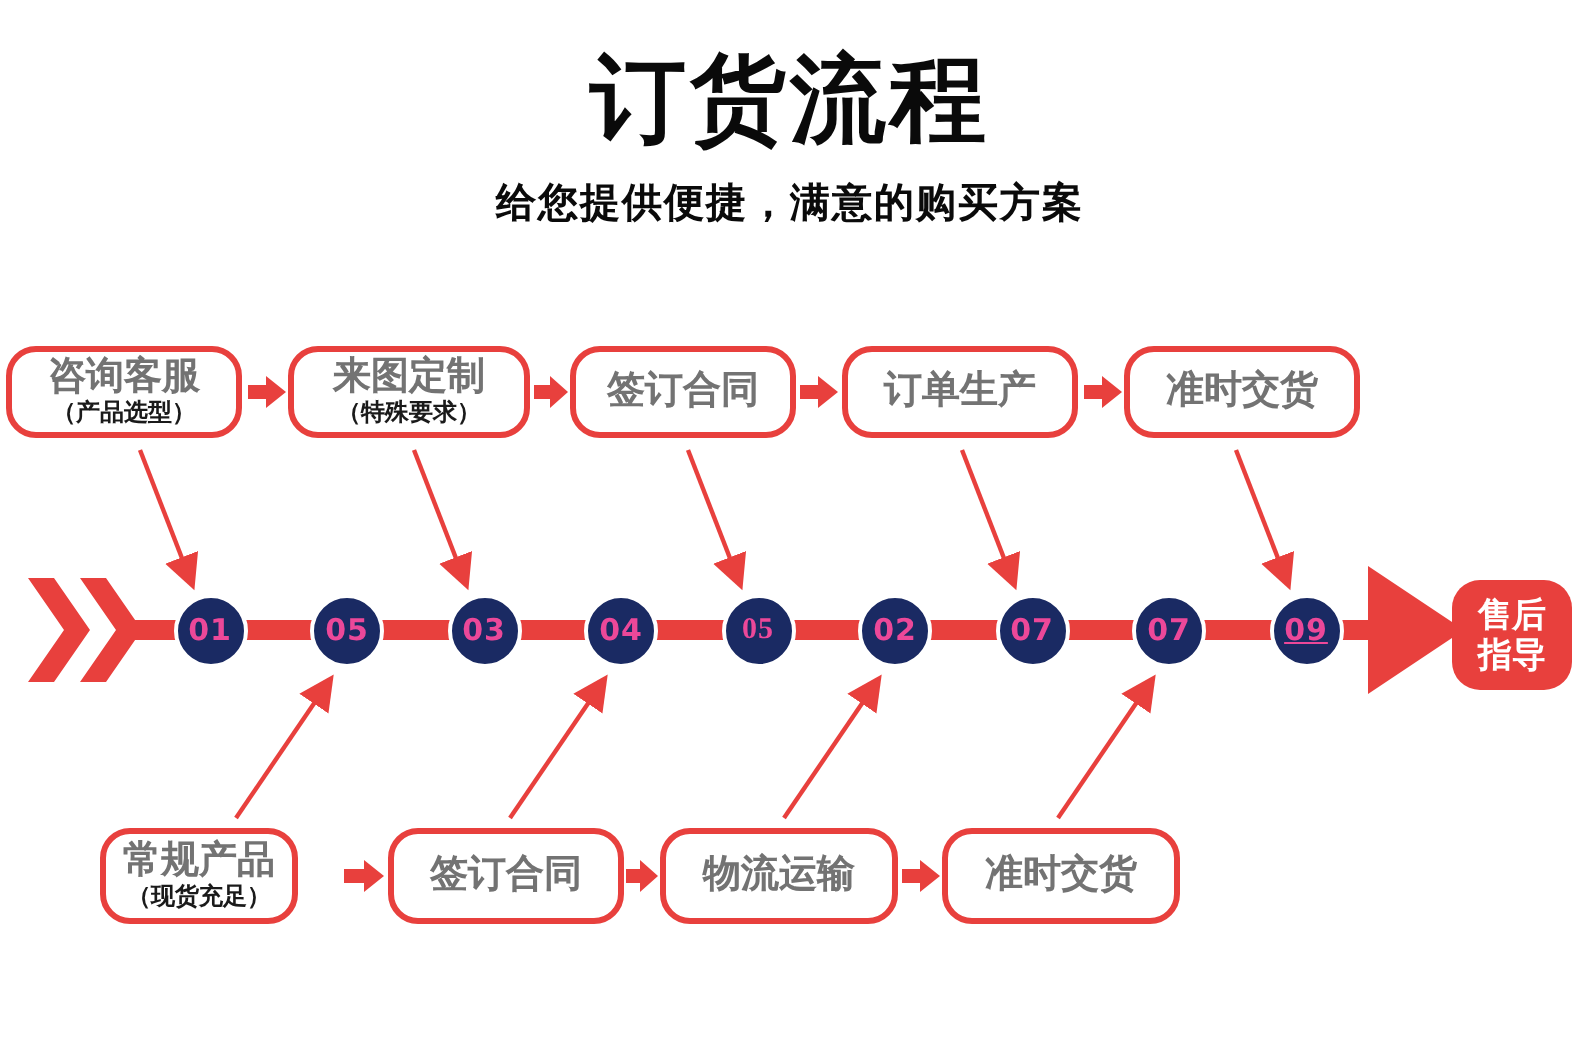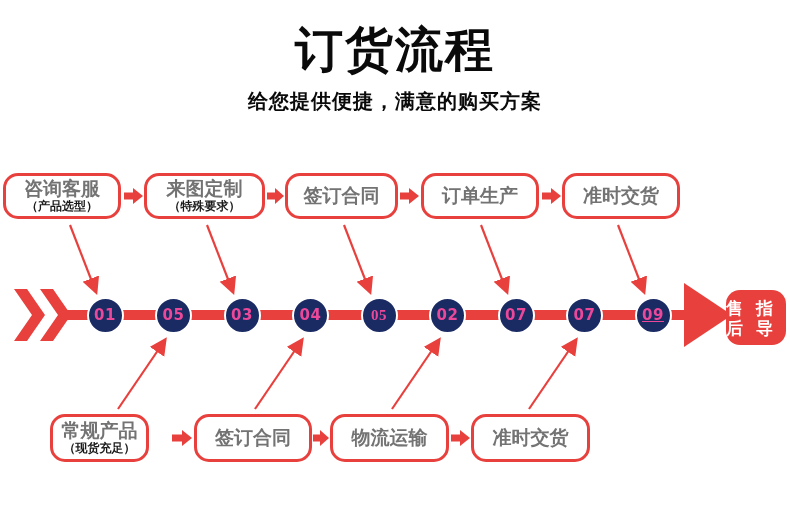--- a/index.html
+++ b/index.html
@@ -25,21 +25,21 @@
   .pbox-sub{font-size:12px;font-weight:600;color:#1a1a1a;white-space:nowrap;margin-top:1px;}
   .bottom-box{height:48px;}
   .step-circle{
     position:absolute;width:37px;height:37px;border-radius:50%;
     background:#1a2a63;border:2px solid #ffffff;box-sizing:border-box;
     display:flex;align-items:center;justify-content:center;
     color:#ec4899;font-size:15px;font-weight:bold;letter-spacing:0.5px;
   }
   .end-badge{
     position:absolute;left:726px;top:290px;width:60px;height:55px;border-radius:14px;
-    background:#e8403d;color:#fff;display:flex;flex-direction:row;
+    background:#e8403d;color:#fff;display:flex;flex-direction:column;
     align-items:center;justify-content:center;font-size:17px;font-weight:bold;line-height:20px;
   }
 </style>
 </head>
 <body>
 
 <div class="canvas">
 
   <svg class="svg-layer" viewBox="0 0 790 519" xmlns="http://www.w3.org/2000/svg">
     <defs>

